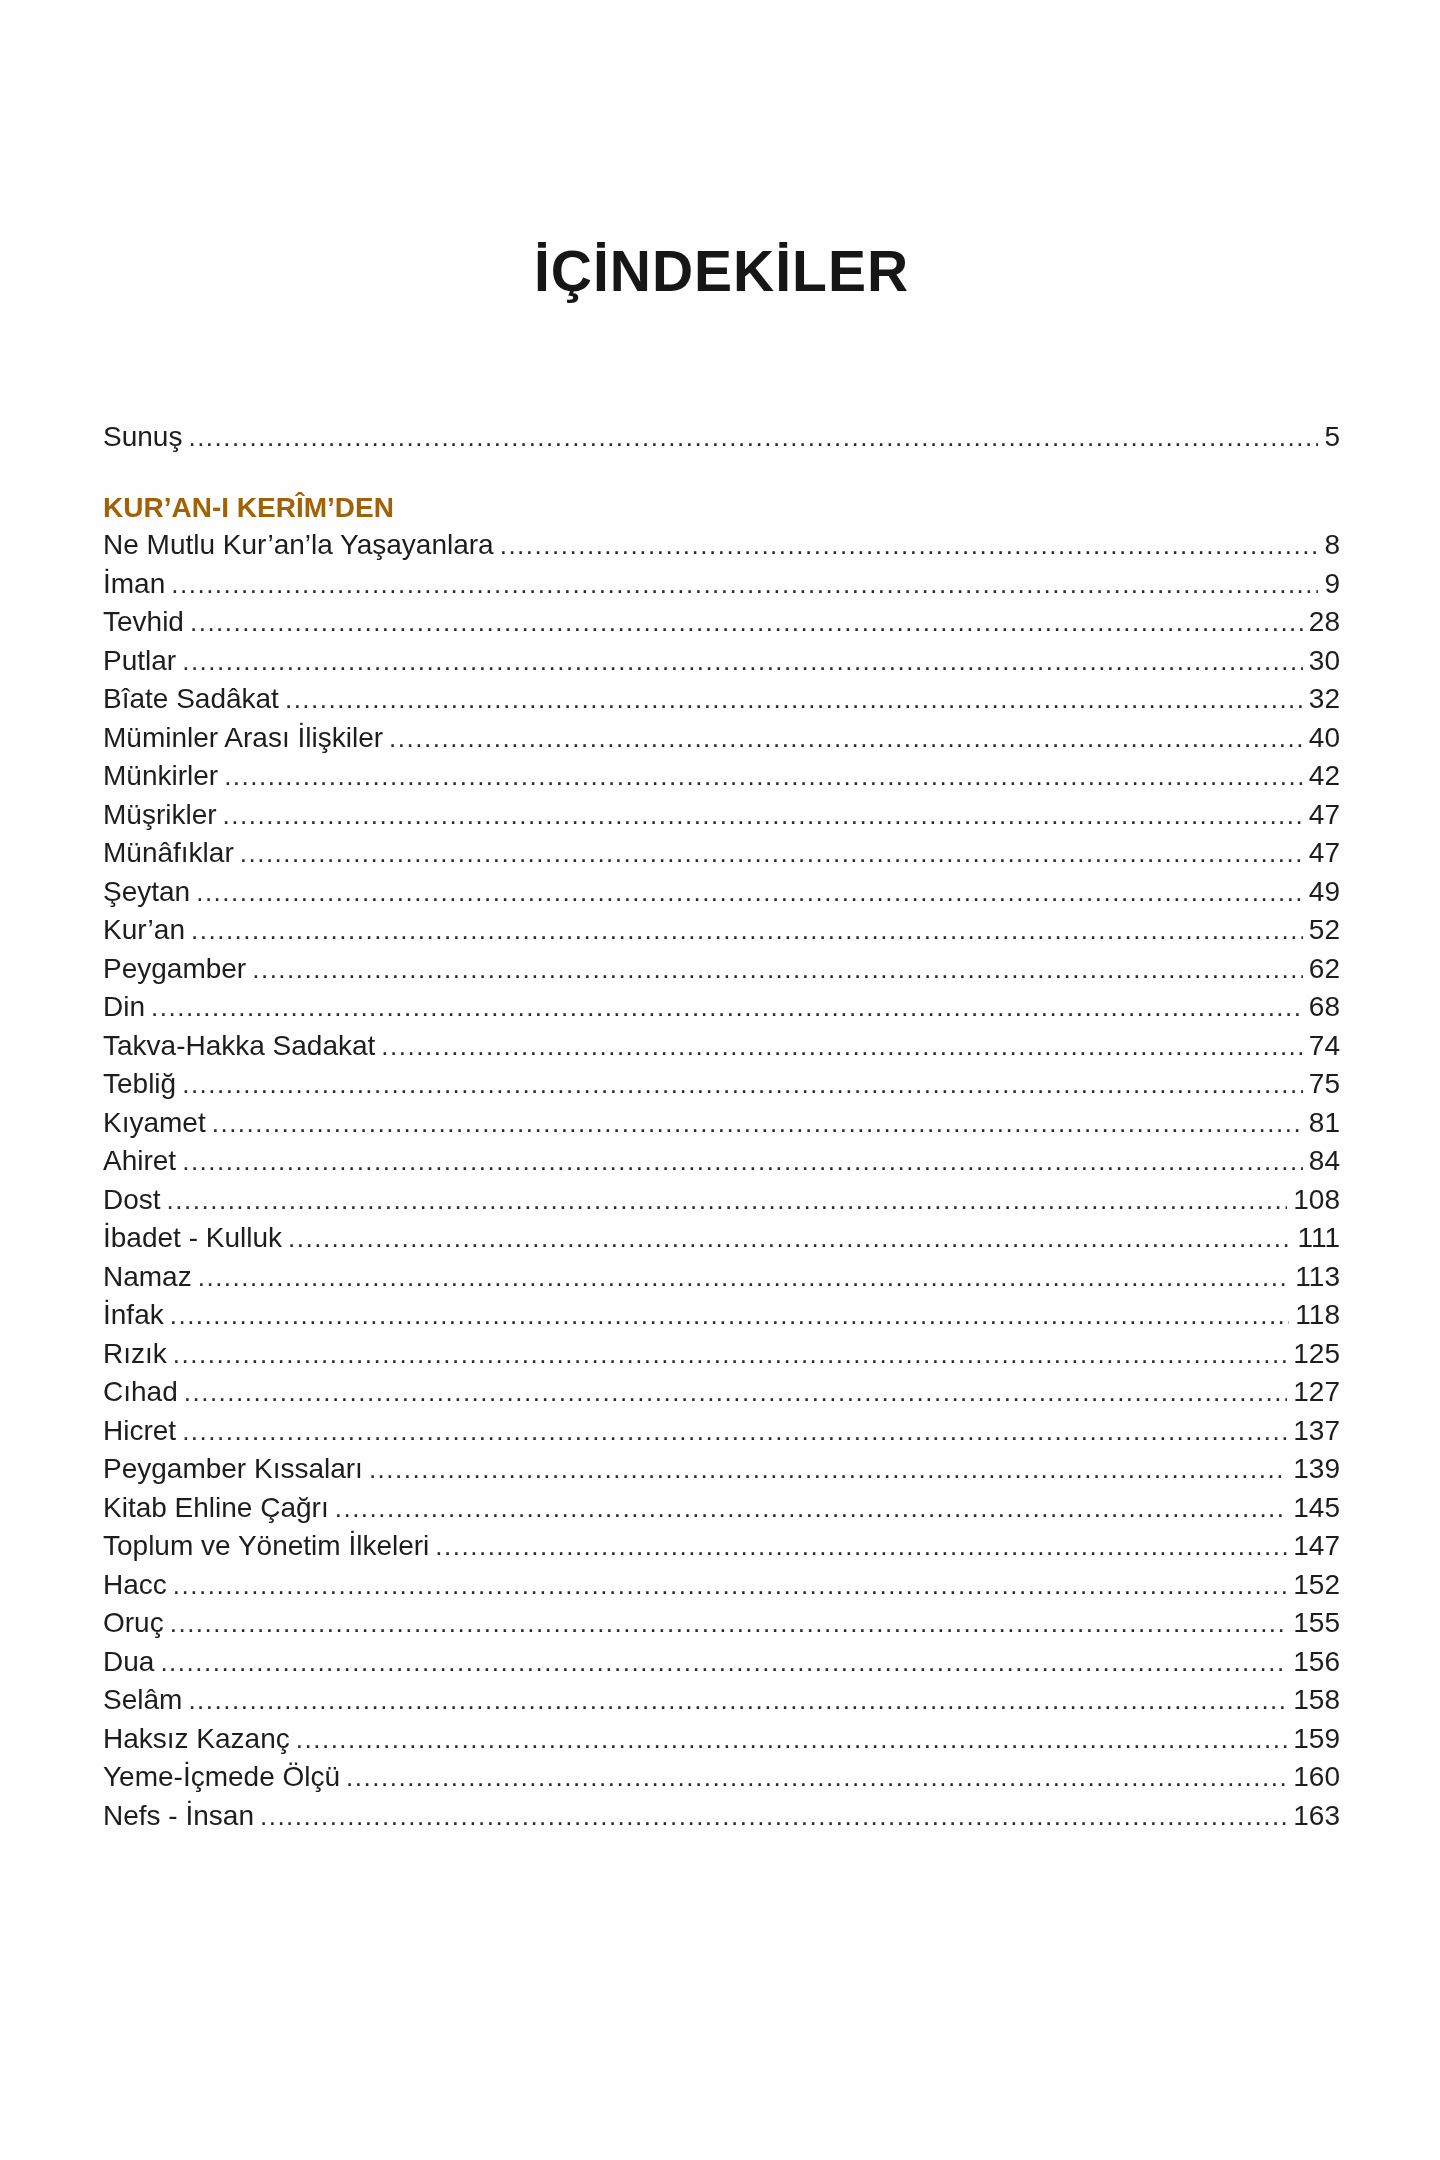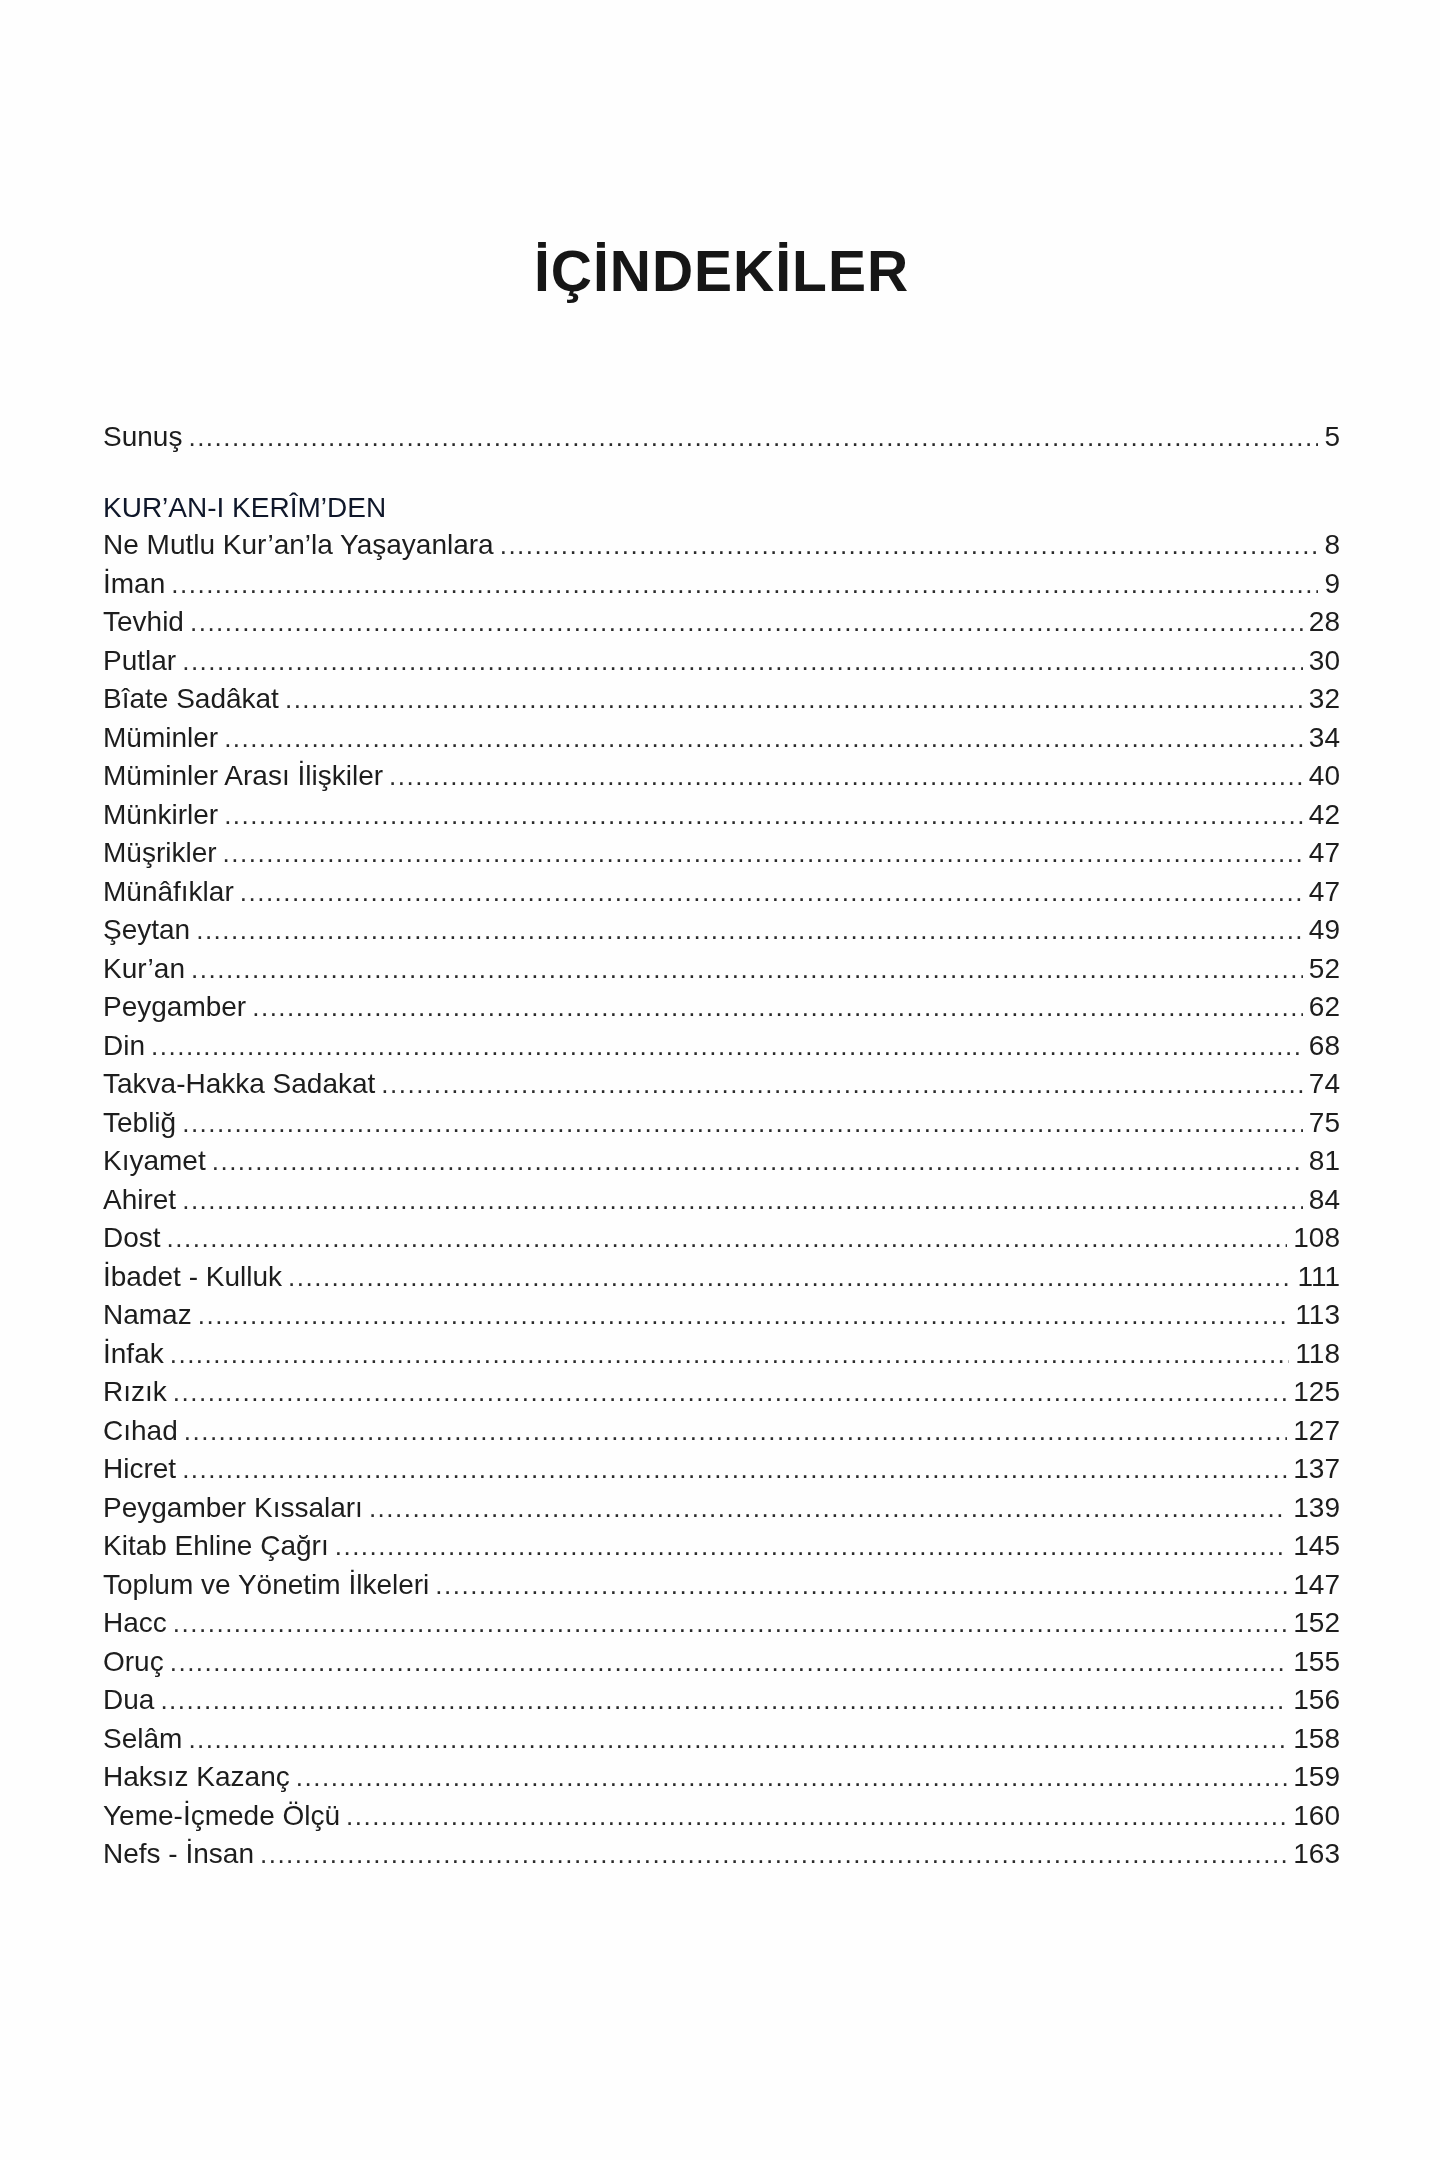--- a/index.html
+++ b/index.html
@@ -30,22 +30,22 @@
     letter-spacing: 1px;
     color: #161616;
   }
   .front-list {
     margin-top: 118px;
   }
   .section-heading {
     margin-top: 32px;
     font-size: 28px;
     line-height: 37.5px;
-    font-weight: normal;
-    color: #0f172a;
+    font-weight: bold;
+    color: #a16207;
     white-space: nowrap;
   }
   .row {
     display: flex;
     align-items: baseline;
     font-size: 28px;
     line-height: 37.5px;
     color: #1d1d1d;
   }
   .label {
@@ -113,25 +113,20 @@
     <span class="leader"></span>
     <span class="pagenum">30</span>
   </div>
 
   <div class="row">
     <span class="label">Bîate Sadâkat</span>
     <span class="leader"></span>
     <span class="pagenum">32</span>
   </div>
 
-  <div class="row">
-    <span class="label">Müminler</span>
-    <span class="leader"></span>
-    <span class="pagenum">34</span>
-  </div>
 
   <div class="row">
     <span class="label">Müminler Arası İlişkiler</span>
     <span class="leader"></span>
     <span class="pagenum">40</span>
   </div>
 
   <div class="row">
     <span class="label">Münkirler</span>
     <span class="leader"></span>

